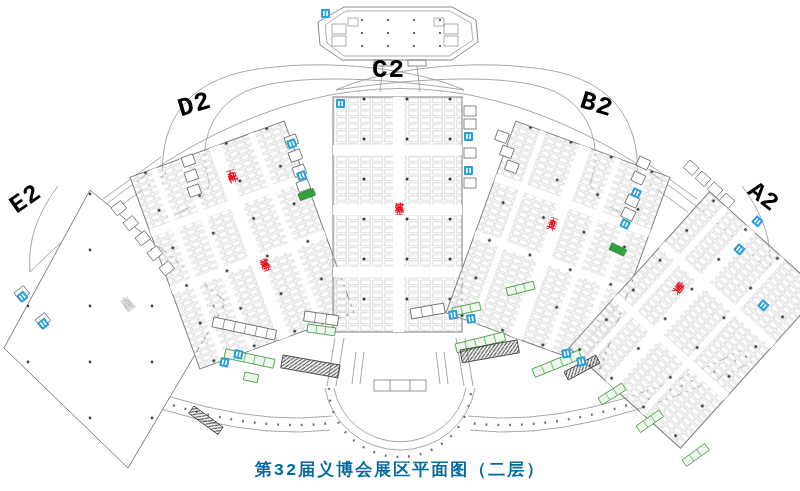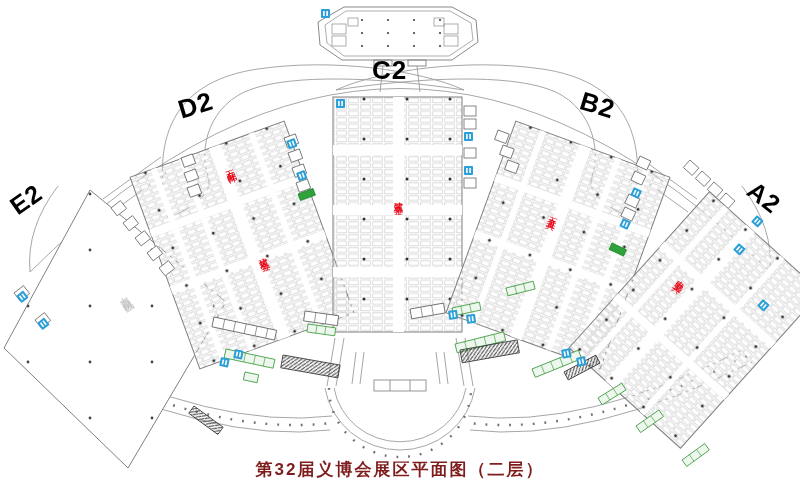--- a/index.html
+++ b/index.html
@@ -1,25 +1,25 @@
 <!DOCTYPE html>
 <html><head>
 <meta charset="utf-8">
 <style>
   html,body{margin:0;padding:0;background:#fff;}
   .stage{position:relative;width:800px;height:491px;background:#fff;overflow:hidden;
-         font-family:Liberation Sans, sans-serif;}
+         font-family:Liberation Mono, monospace;}
   .stage svg{position:absolute;left:0;top:0;}
   .zlabel{position:absolute;font-weight:bold;font-size:26px;color:#000;letter-spacing:1px;line-height:1;}
   .vtext{position:absolute;writing-mode:vertical-rl;text-orientation:upright;
          color:#e60012;font-size:9.5px;letter-spacing:1.5px;line-height:1.1;white-space:nowrap;}
   .graytext{position:absolute;writing-mode:vertical-rl;text-orientation:upright;
          color:#c6c6c6;font-size:10px;letter-spacing:2px;line-height:1;white-space:nowrap;}
   .caption{position:absolute;left:0;right:0;top:458px;text-align:center;
-           font-size:17px;font-weight:bold;color:#7f1d1d;letter-spacing:2px;}
+           font-size:17px;font-weight:bold;color:#0369a1;letter-spacing:2px;}
 </style>
 </head>
 <body>
 
 <div class="stage">
 <svg width="800" height="491" viewBox="0 0 800 491">
   <defs>
     <pattern id="pRow" width="9.5" height="6.5" patternUnits="userSpaceOnUse">
       <rect x="0.7" y="0.8" width="7.8" height="4.6" fill="#fff" stroke="#c4c4c4" stroke-width="0.6"></rect>
     </pattern>

